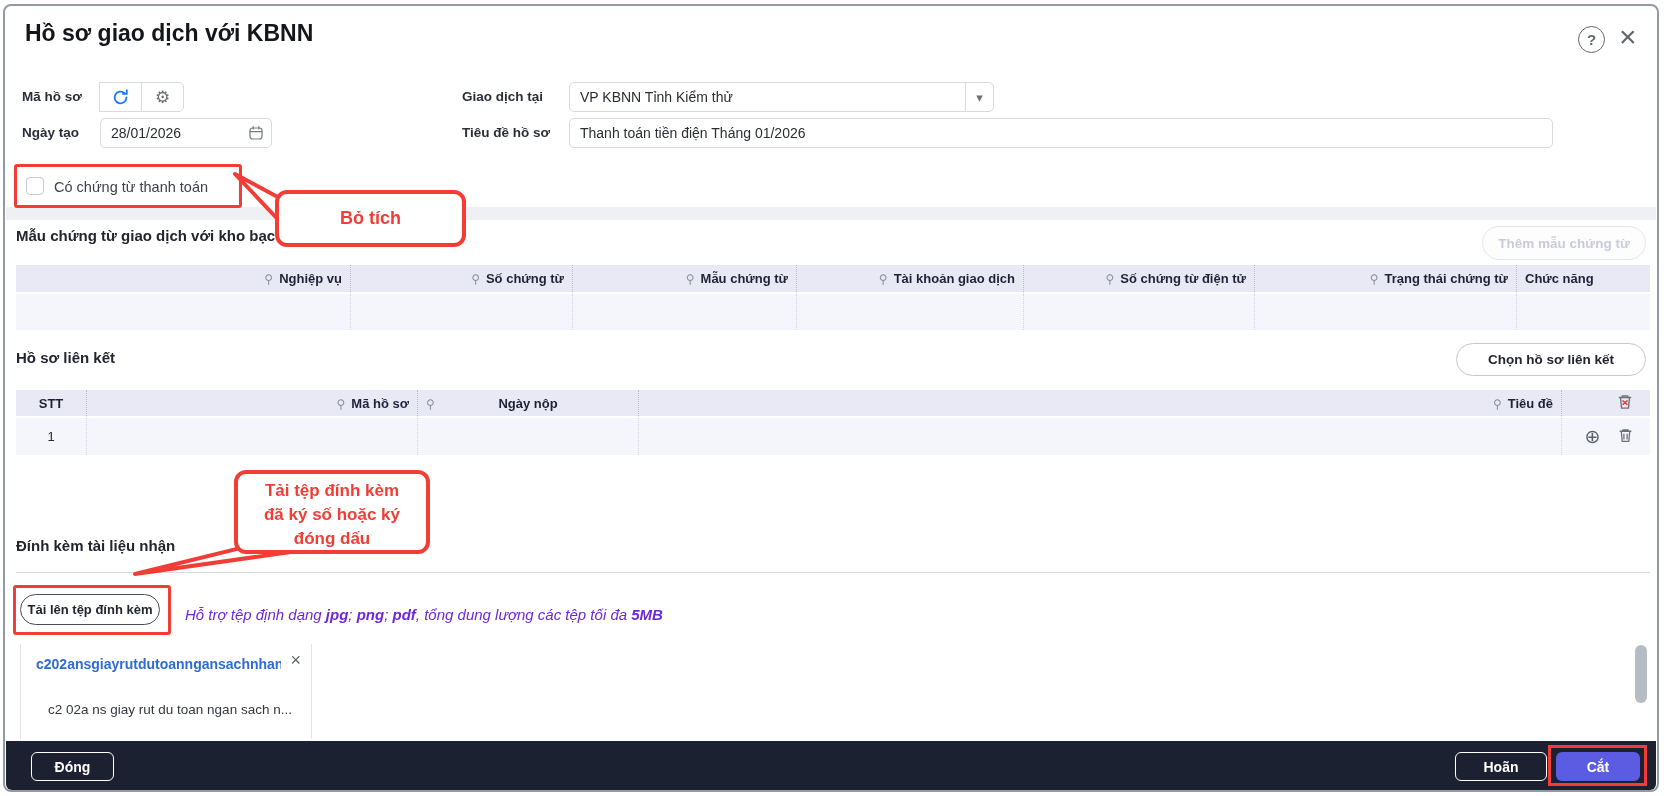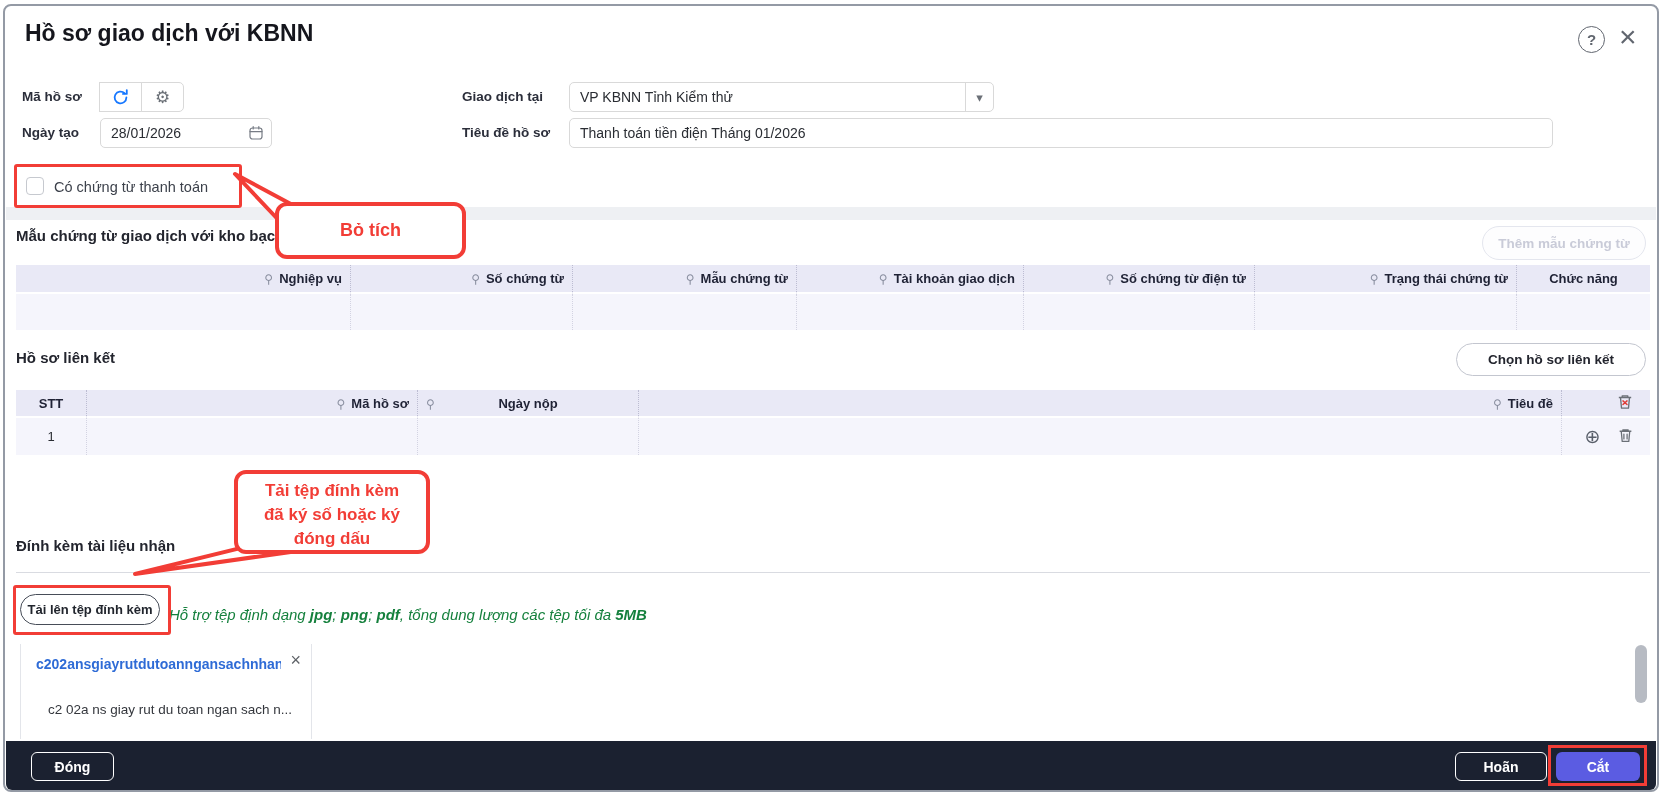--- a/index.html
+++ b/index.html
@@ -34,21 +34,21 @@
   .date-wrap input{width:100%; padding-right:36px;}
   .cal-ico{position:absolute; right:8px; top:7px;}
   .wide-input{left:564px; top:112px; width:984px;}
   .red-rect{border:3px solid var(--annotation-red); border-radius:3px; z-index:8; pointer-events:none;}
   .cb-rect{left:9px; top:158px; width:228px; height:44px;}
   .cb{left:21px; top:171px; width:18px; height:18px; accent-color:#fff; cursor:pointer;}
   .cb-label{left:49px; top:173px; font-size:14.5px; color:#3c414b;}
   .gray-band{left:1px; top:201px; width:1650px; height:13px; background:#eef0f3;}
   .callout-box{border:4px solid var(--annotation-red); border-radius:12px; background:#fff; z-index:7;
                color:var(--annotation-red); font-weight:bold; text-align:center;}
-  .co1{left:270px; top:196px; width:191px; height:57px; font-size:18px; line-height:49px;}
+  .co1{left:270px; top:184px; width:191px; height:57px; font-size:18px; line-height:49px;}
   .co2{left:229px; top:464px; width:196px; height:84px; font-size:17px; line-height:24px; padding-top:5px;}
   .tail{z-index:6;}
   .sec-title{font-size:15px; font-weight:bold; color:#23252e;}
   .pill{border-radius:17px; font-size:13.5px; font-weight:bold; display:flex; align-items:center;
         justify-content:center; background:#fff; cursor:pointer; font-family:inherit;}
   .add-btn{left:1477px; top:220px; width:164px; height:34px; border:1.5px solid #e4e6ee; color:#c9cbd8; background:#fdfdfe;}
   .choose-btn{left:1451px; top:337px; width:190px; height:33px; border:1.5px solid #c3c6cf; color:#23252e;}
   table{border-collapse:separate; border-spacing:0; table-layout:fixed; width:1634px;}
   th{background:var(--header-lavender); font-size:13px; font-weight:bold; color:#1f2235; text-align:right;
      padding:0 8px; border-right:1px dotted #bcbcd2; border-bottom:2px solid #fff; white-space:nowrap; overflow:hidden;}
@@ -63,21 +63,21 @@
   .th-rel{position:relative;}
   .th-rel .pin{position:absolute; left:8px; top:7px;}
   .act{text-align:right; padding-right:16px;}
   .icon-btn{display:inline-block; vertical-align:middle; cursor:pointer;}
   .plus-g{font-size:19px; color:#595f6a; margin-right:13px;}
   .divider{left:11px; top:566px; width:1634px; border-top:1px solid #d9dbe1;}
   .attach-title{left:11px; top:531px;}
   .up-rect{left:8px; top:579px; width:158px; height:50px;}
   .up-btn{left:15px; top:588px; width:140px; height:31px; border:1.4px solid #474d58; color:#21252d;
           border-radius:16px; font-size:13px;}
-  .hint{left:164px; top:596px; font-size:15px; font-style:italic; color:#15803d; line-height:26px;}
+  .hint{left:180px; top:596px; font-size:15px; font-style:italic; color:#6d28d9; line-height:26px;}
   .hint b{font-weight:bold;}
   .file-card{left:15px; top:638px; width:292px; height:95px; border-left:1px solid #e3e5ea; border-right:1px solid #e3e5ea; background:#fff;}
   .file-name{position:absolute; left:15px; top:12px; width:245px; font-size:14px; font-weight:bold;
              color:var(--link-blue); white-space:nowrap; overflow:hidden; cursor:pointer;}
   .chip-x{position:absolute; right:10px; top:6px; font-size:18px; color:#5f6368; cursor:pointer;}
   .file-cap{position:absolute; left:27px; top:58px; font-size:13.5px; color:#34373d; white-space:nowrap;}
   .scroll-thumb{left:1630px; top:639px; width:12px; height:58px; border-radius:6px; background:#b7bbc3; cursor:pointer;}
   .footer{left:1px; top:735px; width:1650px; height:49px; background:var(--footer-bg); border-radius:0 0 6px 6px;}
   .f-btn{position:absolute; top:11px; height:29px; border-radius:6px; font-size:14px; font-weight:bold;
          color:#fff; background:transparent; border:1.2px solid #fff; cursor:pointer; font-family:inherit;}
@@ -153,21 +153,21 @@
           <col style="width:133px">
         </colgroup>
       <tbody>
           <tr>
         <th><span class="pin">⚲</span><span>Nghiệp vụ</span></th>
         <th><span class="pin">⚲</span><span>Số chứng từ</span></th>
         <th><span class="pin">⚲</span><span>Mẫu chứng từ</span></th>
         <th><span class="pin">⚲</span><span>Tài khoản giao dịch</span></th>
         <th><span class="pin">⚲</span><span>Số chứng từ điện tử</span></th>
         <th><span class="pin">⚲</span><span>Trạng thái chứng từ</span></th>
-        <th style="text-align:center"><span>Chức năng</span></th>
+        <th style="text-align:left"><span>Chức năng</span></th>
       </tr>
       <tr>
         <td></td>
             <td></td>
             <td></td>
         <td></td>
             <td></td>
             <td></td>
         <td></td>
       </tr>

